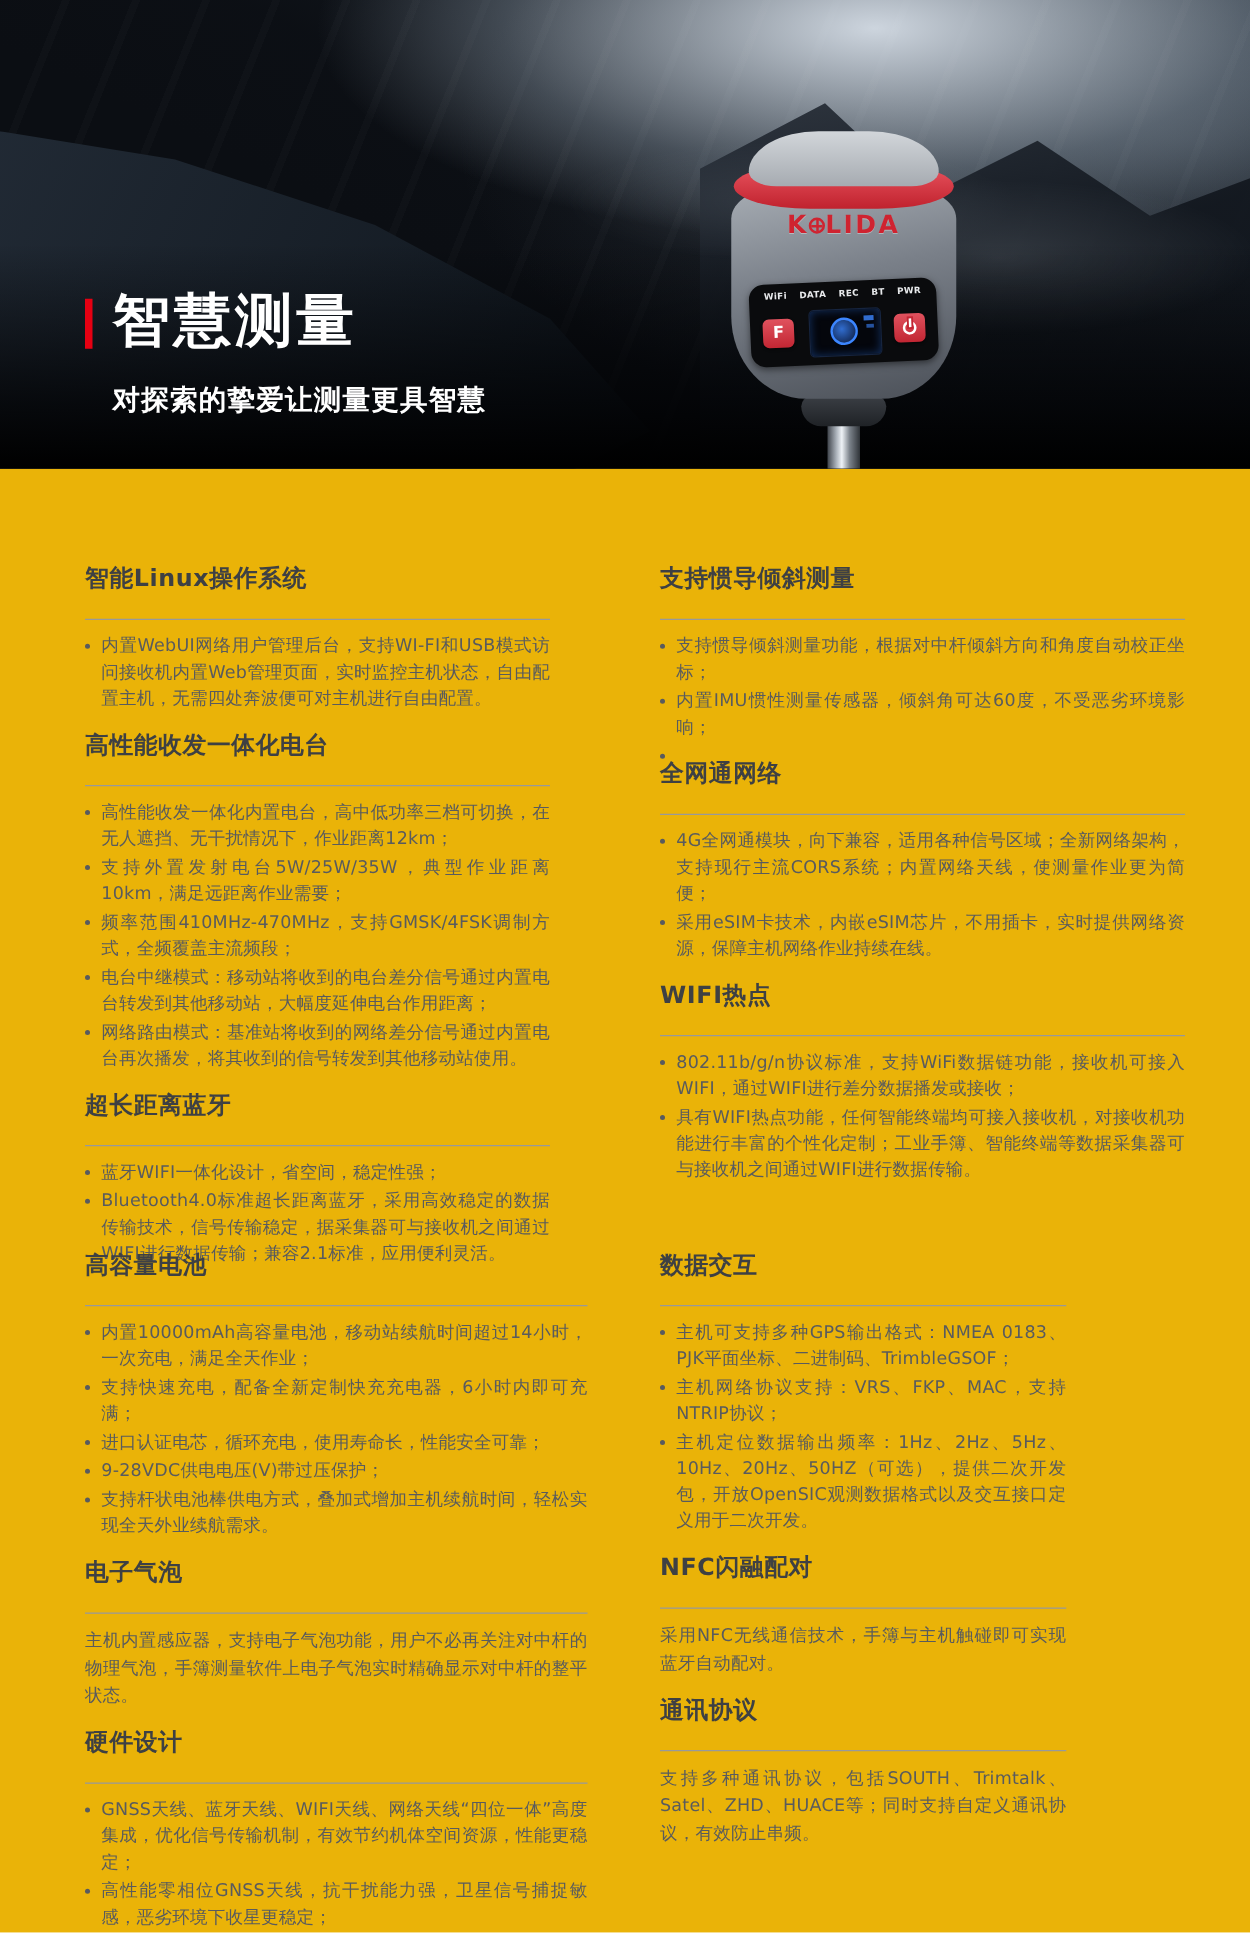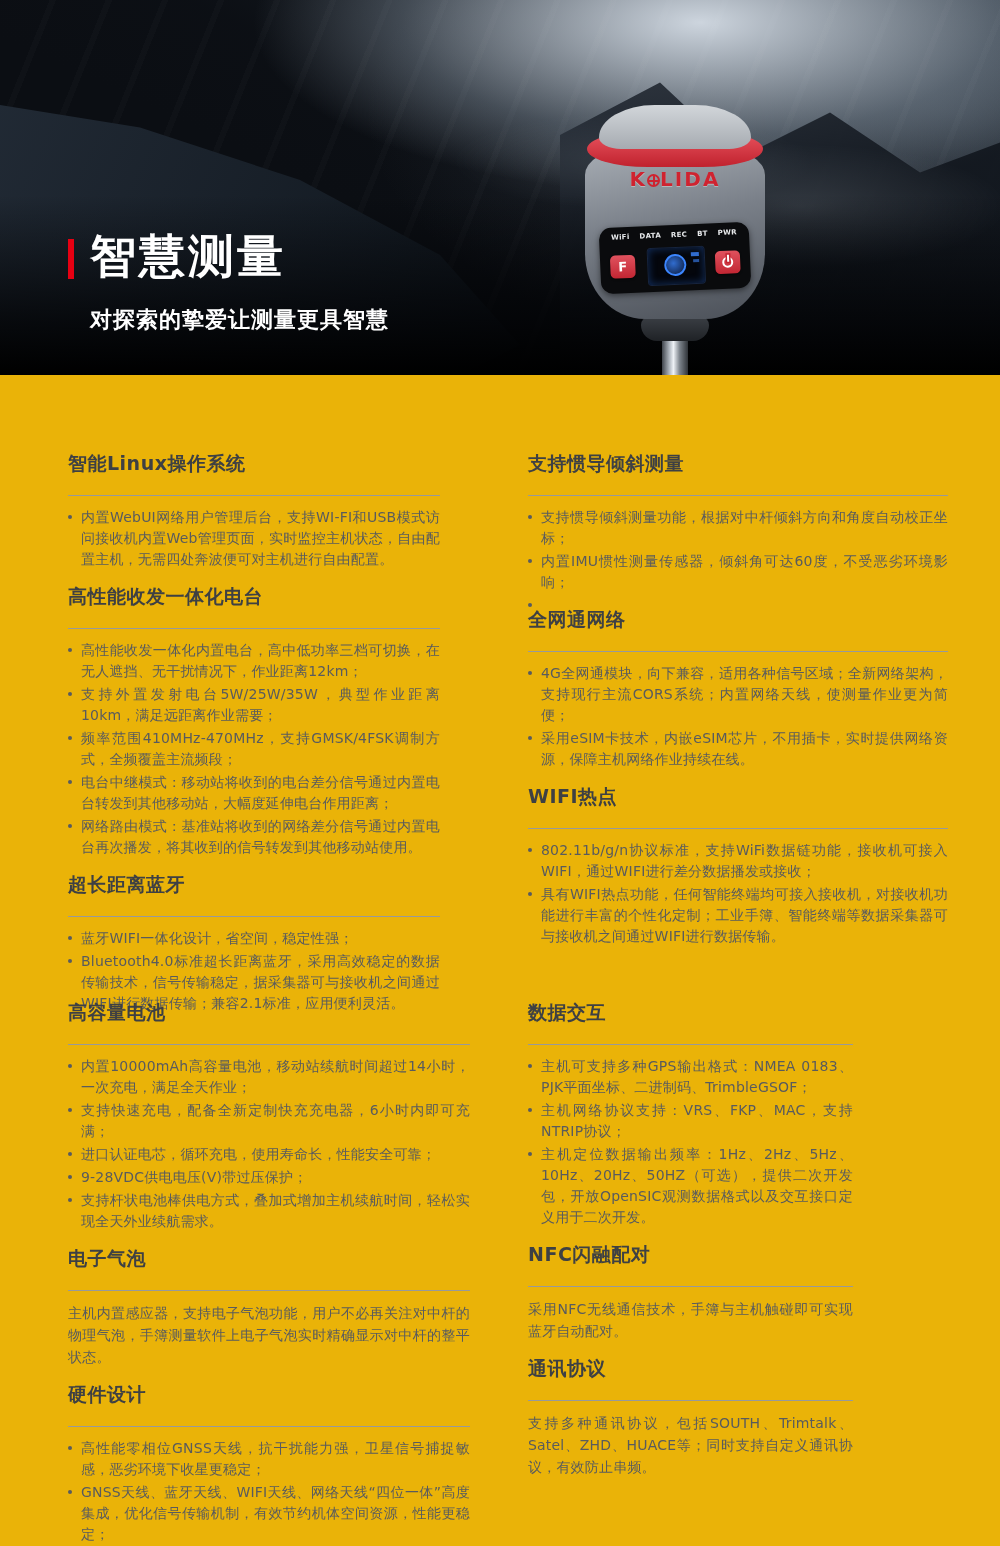--- a/index.html
+++ b/index.html
@@ -195,22 +195,22 @@
           <li><span class="dot"></span><span>支持杆状电池棒供电方式，叠加式增加主机续航时间，轻松实现全天外业续航需求。</span></li>
         </ul>
       </section>
       <section class="feature">
         <h2>电子气泡</h2>
         <p>主机内置感应器，支持电子气泡功能，用户不必再关注对中杆的物理气泡，手簿测量软件上电子气泡实时精确显示对中杆的整平状态。</p>
       </section>
       <section class="feature">
         <h2>硬件设计</h2>
         <ul>
+          <li><span class="dot"></span><span>GNSS天线、蓝牙天线、WIFI天线、网络天线“四位一体”高度集成，优化信号传输机制，有效节约机体空间资源，性能更稳定；</span></li>
           <li><span class="dot"></span><span>高性能零相位GNSS天线，抗干扰能力强，卫星信号捕捉敏感，恶劣环境下收星更稳定；</span></li>
-          <li><span class="dot"></span><span>GNSS天线、蓝牙天线、WIFI天线、网络天线“四位一体”高度集成，优化信号传输机制，有效节约机体空间资源，性能更稳定；</span></li>
           <li><span class="dot"></span><span>内部零部件采用堆叠式设计，内部空间占用少，减小产品体积。</span></li>
         </ul>
       </section>
     </div>
   <div class="col" id="band2-right">
       <section class="feature">
         <h2>数据交互</h2>
         <ul>
           <li><span class="dot"></span><span>主机可支持多种GPS输出格式：NMEA 0183、PJK平面坐标、二进制码、TrimbleGSOF；</span></li>
           <li><span class="dot"></span><span>主机网络协议支持：VRS、FKP、MAC，支持NTRIP协议；</span></li>

